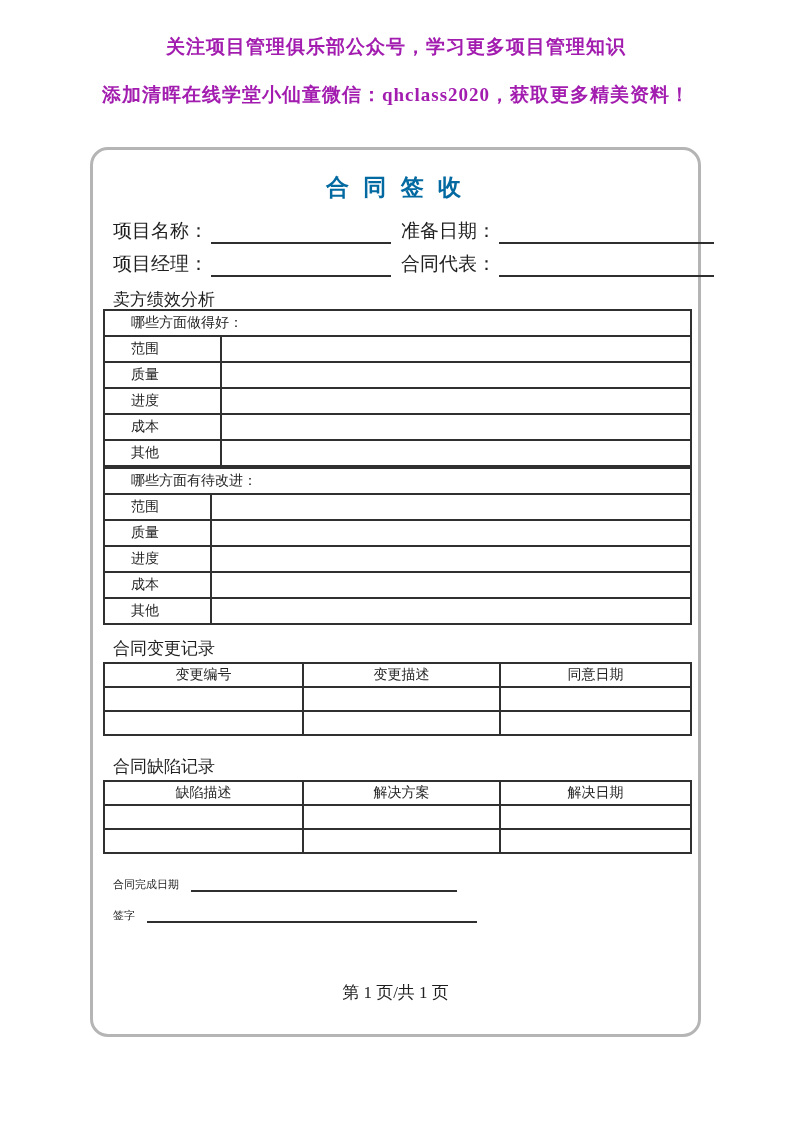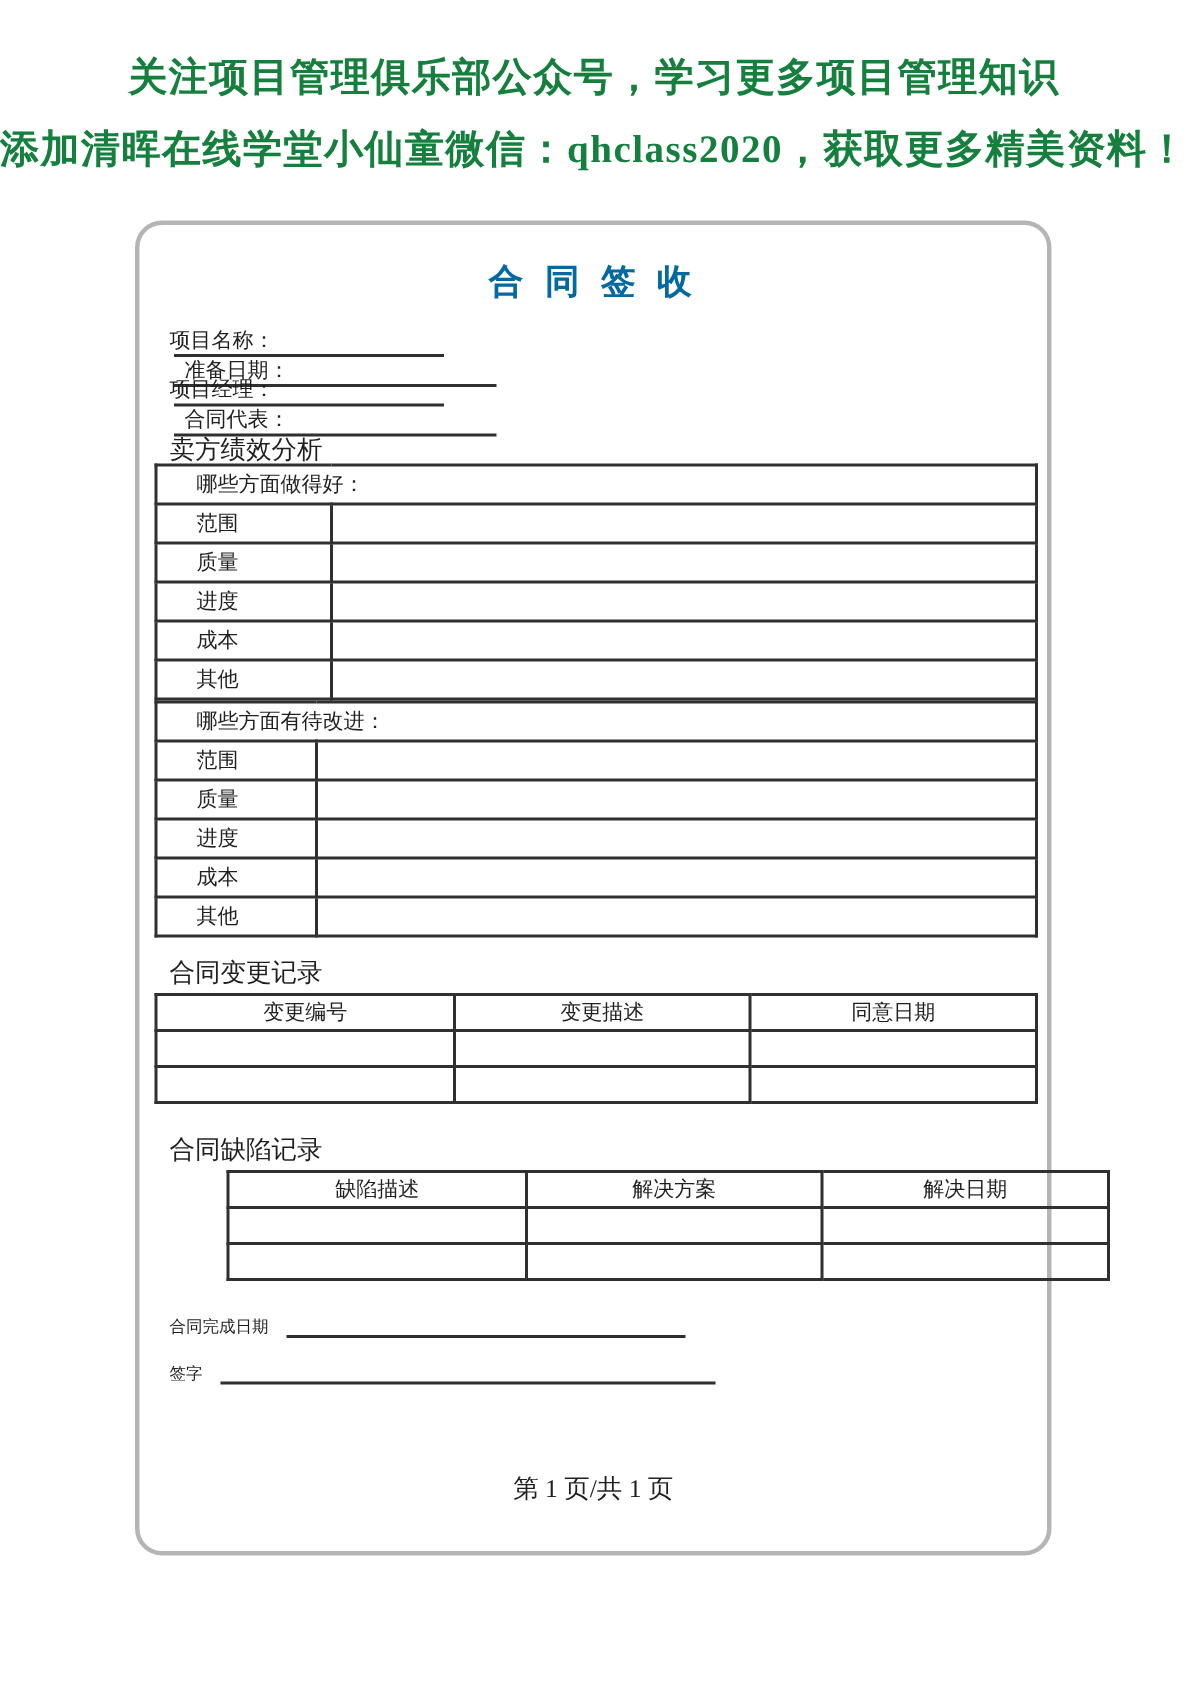--- a/index.html
+++ b/index.html
@@ -13,24 +13,24 @@
     height: 1122px;
     font-family: "Liberation Serif", serif;
     color: #1f1f1f;
     overflow: hidden;
   }
   .hdr-line {
     position: absolute;
     left: 0;
     width: 792px;
     text-align: center;
-    font-size: 26px;
+    font-size: 19px;
     font-weight: bold;
     letter-spacing: 1px;
-    color: #15803d;
+    color: #a21caf;
   }
   #hdr-line1 { top: 34px; }
   #hdr-line2 { top: 82px; }
 
   .card {
     position: absolute;
     left: 90px;
     top: 147px;
     width: 611px;
     height: 890px;
@@ -50,23 +50,23 @@
     font-weight: bold;
     font-size: 23px;
     letter-spacing: 4px;
     color: #0369a1;
   }
 
   .field-row {
     position: absolute;
     left: 20px;
     display: flex;
-    font-size: 14px;
+    align-items: flex-end;
+    font-size: 19px;
     height: 26px;
-    flex-direction: column;
   }
   #field-row-1 { top: 68px; }
   #field-row-2 { top: 101px; }
   .f-label { white-space: nowrap; }
   .f-label-2 { margin-left: 10px; }
   .f-line {
     border-bottom: 2px solid #2f2f2f;
     height: 20px;
     margin-left: 3px;
     display: inline-block;
@@ -95,21 +95,21 @@
   td {
     border: 2px solid #303030;
     padding: 0;
     vertical-align: middle;
     overflow: hidden;
     white-space: nowrap;
   }
   #table-good    { top: 159px; }
   #table-improve { top: 317px; }
   #table-change  { top: 512px; }
-  #table-defect  { top: 630px; margin-left: 48px; }
+  #table-defect  { top: 630px; }
 
   .t1 td { height: 24px; }
   .t1 .hcell, .t1 .lbl { padding-left: 26px; }
 
   .t3 td { height: 22px; }
   .t3 .hcell { text-align: center; }
 
   .b-row {
     position: absolute;
     left: 20px;

